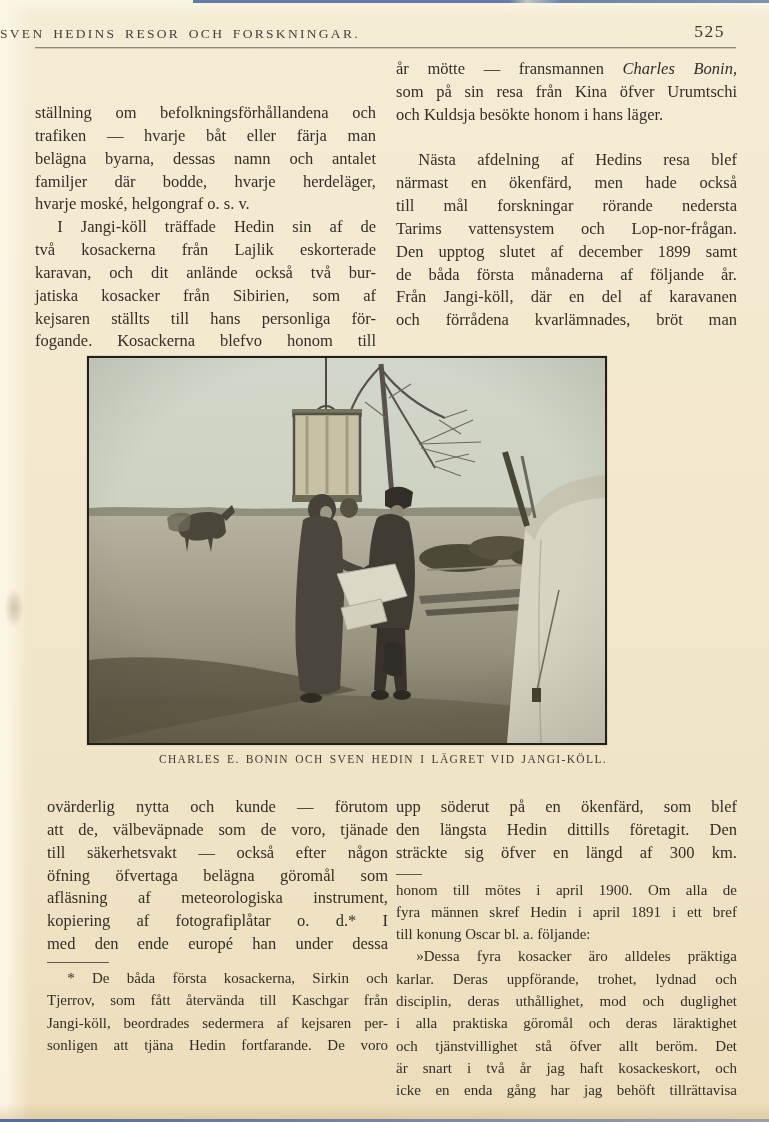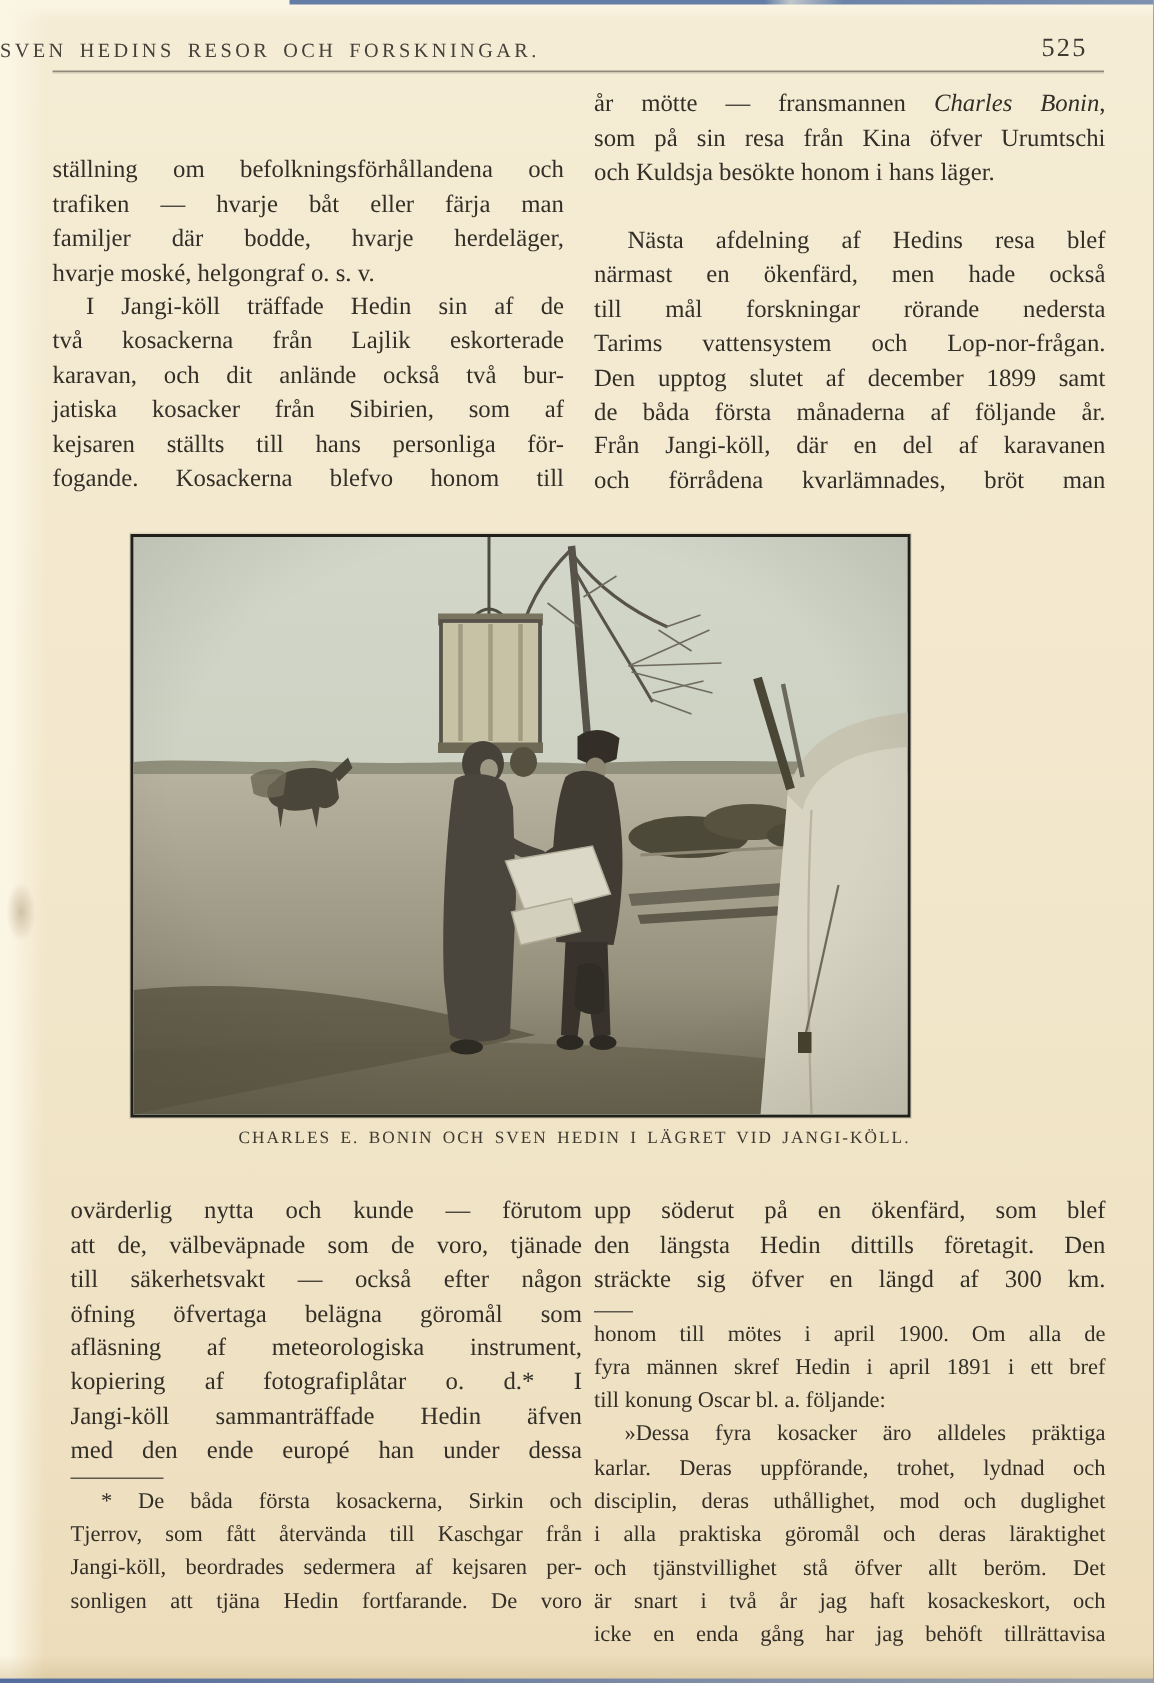--- a/index.html
+++ b/index.html
@@ -75,20 +75,21 @@
   <div class="smudge"></div>
 
   <div class="header-title">SVEN HEDINS RESOR OCH FORSKNINGAR.</div>
   <div class="page-number">525</div>
   <div class="header-rule"></div>
 
   <div class="textblock block-top-left">
       <div class="para">
         <div class="line">ställning om befolkningsförhållandena och</div>
         <div class="line">trafiken — hvarje båt eller färja man</div>
+        <div class="line">belägna byarna, dessas namn och antalet</div>
         <div class="line">familjer där bodde, hvarje herdeläger,</div>
         <div class="line endline">hvarje moské, helgongraf o. s. v.</div>
       </div>
       <div class="para indent">
         <div class="line">I Jangi-köll träffade Hedin sin af de</div>
         <div class="line">två kosackerna från Lajlik eskorterade</div>
         <div class="line">karavan, och dit anlände också två bur-</div>
         <div class="line">jatiska kosacker från Sibirien, som af</div>
         <div class="line">kejsaren ställts till hans personliga för-</div>
         <div class="line">fogande.  Kosackerna blefvo honom till</div>
@@ -232,21 +233,20 @@
 
   <div class="textblock block-bottom-left">
     <div>
         <div class="para">
           <div class="line">ovärderlig nytta och kunde — förutom</div>
           <div class="line">att de, välbeväpnade som de voro, tjänade</div>
           <div class="line">till säkerhetsvakt — också efter någon</div>
           <div class="line">öfning öfvertaga belägna göromål som</div>
           <div class="line">afläsning af meteorologiska instrument,</div>
           <div class="line">kopiering af fotografiplåtar o. d.*  I</div>
-          <div class="line">Jangi-köll sammanträffade Hedin äfven</div>
           <div class="line">med den ende europé han under dessa</div>
         </div>
       </div>
     <div class="fnrule left-w"></div>
     <div class="footnote">
         <div class="para indent">
           <div class="line">* De båda första kosackerna, Sirkin och</div>
           <div class="line">Tjerrov, som fått återvända till Kaschgar från</div>
           <div class="line">Jangi-köll, beordrades sedermera af kejsaren per-</div>
           <div class="line">sonligen att tjäna Hedin fortfarande.  De voro</div>

